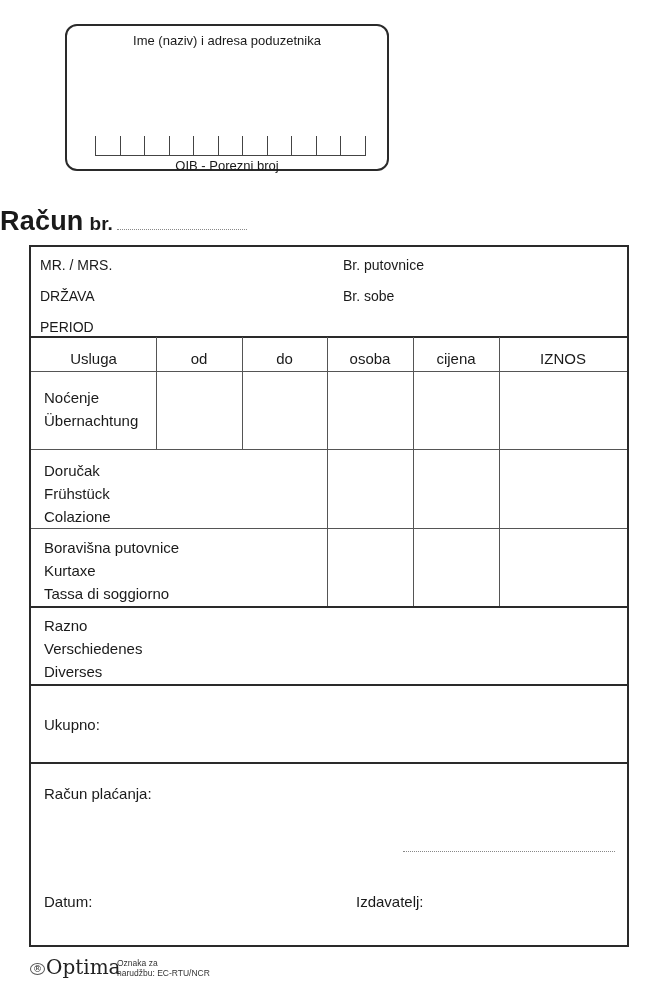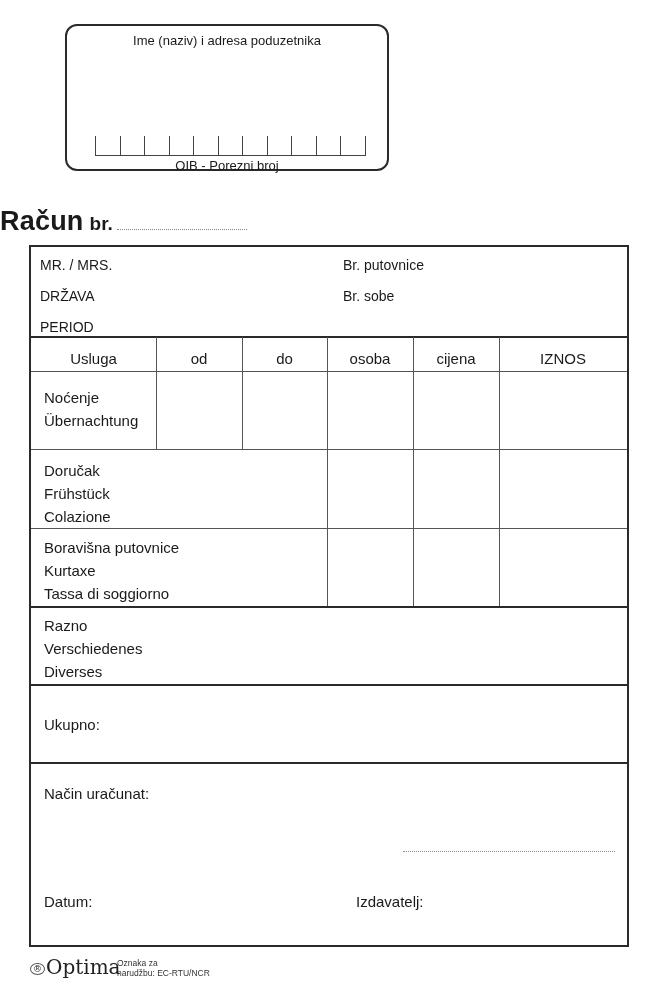--- a/index.html
+++ b/index.html
@@ -106,21 +106,21 @@
   <div class="row-text" style="left:13px;top:367px">
     <div>Razno</div>
     <div>Verschiedenes</div>
     <div>Diverses</div>
   </div>
   <div class="hline" style="top:437px"></div>
 
   <div class="row-text" style="left:13px;top:466px">Ukupno:</div>
   <div class="hline" style="top:515px"></div>
 
-  <div class="row-text" style="left:13px;top:535px">Način uračunat:</div>
+  <div class="row-text" style="left:13px;top:535px">Račun plaćanja:</div>
   <div class="pdv-dots" style="left:372px;width:212px;top:604px"></div>
   <div class="row-text" style="left:13px;top:643px">Datum:</div>
   <div class="row-text" style="left:325px;top:643px">Izdavatelj:</div>
 </div>
 
 <div class="abs footer-logo">
   <span class="reg">®</span><span>Optima</span>
 </div>
 <div class="abs footer-code">
   <div>Oznaka za</div>

